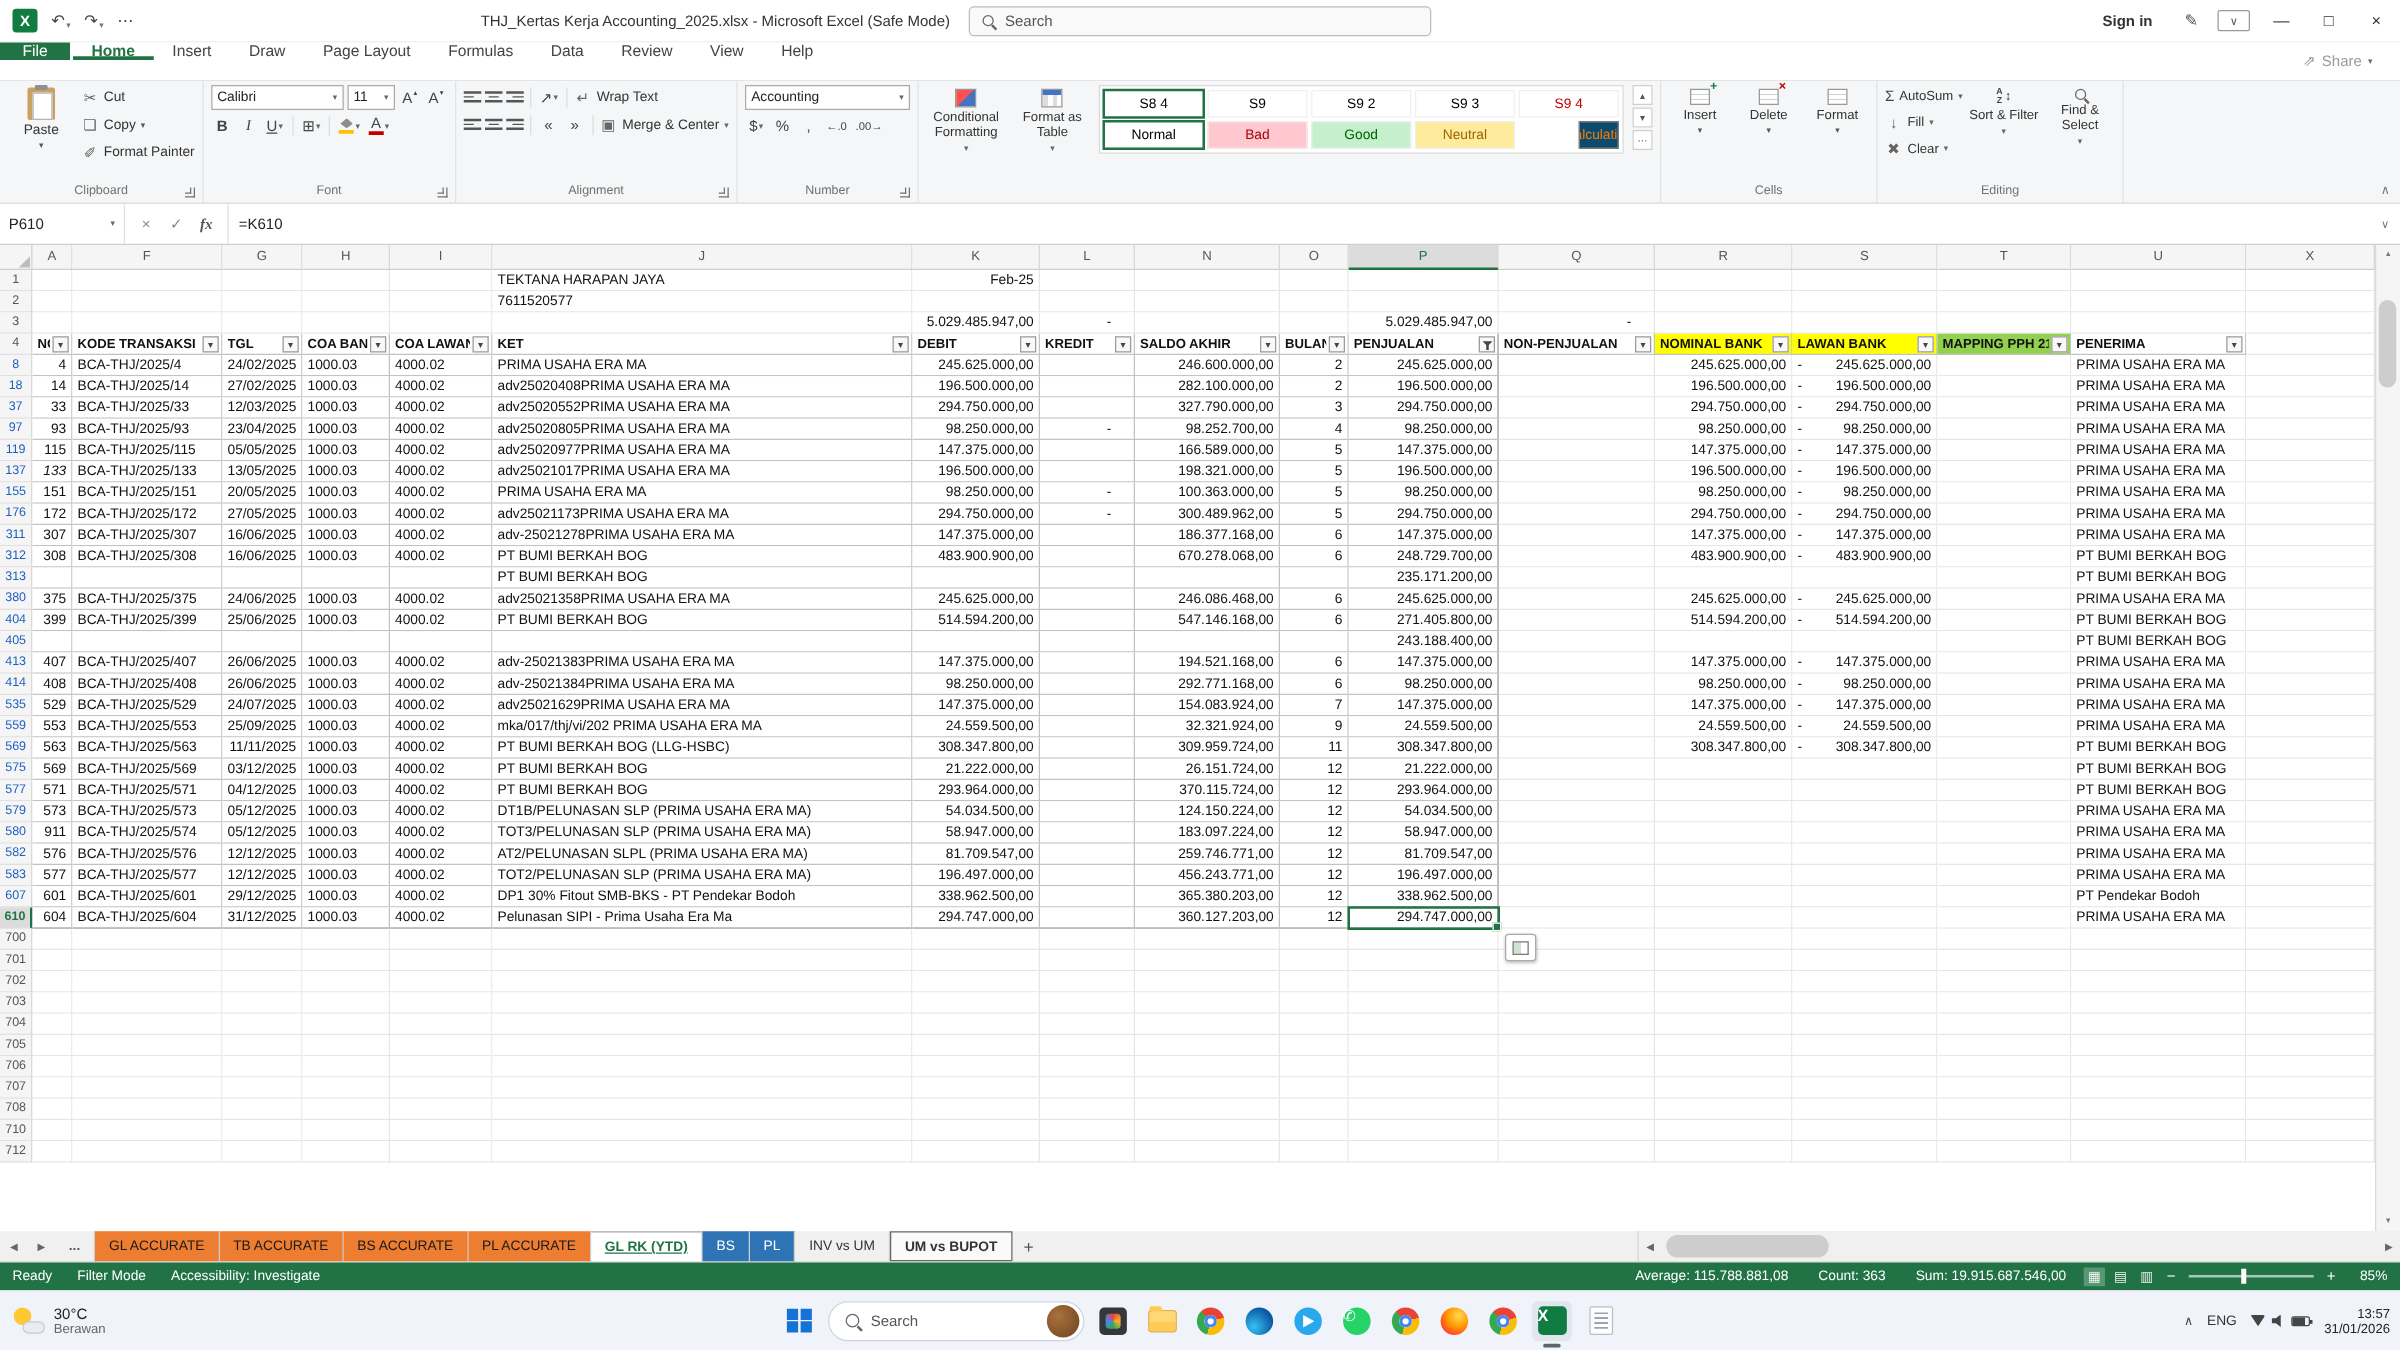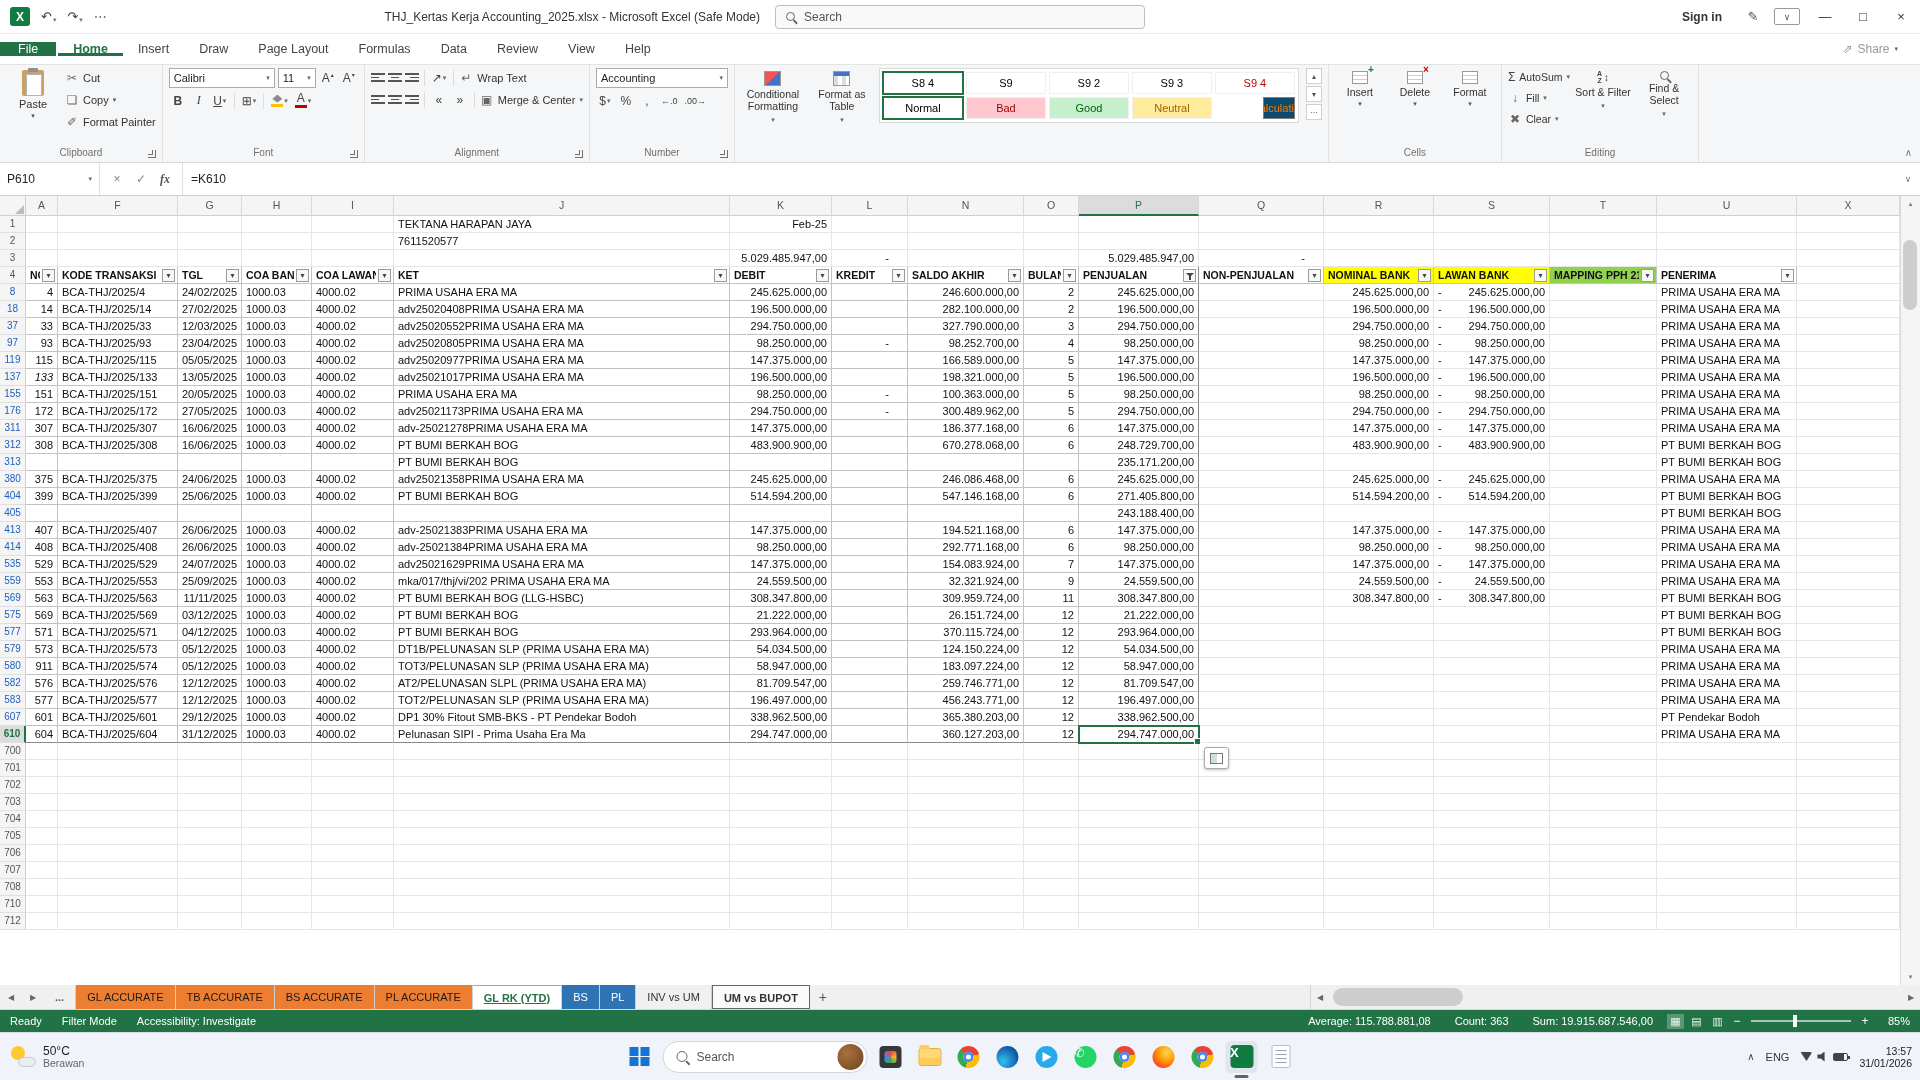--- a/index.html
+++ b/index.html
@@ -225,21 +225,21 @@
       <span class="signin">Sign in</span>
       <span class="t-ic">✎</span>
       <span class="t-box">∨</span>
       <span class="wbtn">—</span>
       <span class="wbtn">□</span>
       <span class="wbtn">×</span>
     </div>
   </div>
 
   <div class="tabrow">
-    <div id="ribbon-tabs" style="display:flex;align-items:center">
+    <div id="ribbon-tabs" style="display:flex;align-items:flex-start">
         <div class="rtab file">File</div>
         <div class="rtab active">Home</div>
         <div class="rtab">Insert</div>
         <div class="rtab">Draw</div>
         <div class="rtab">Page Layout</div>
         <div class="rtab">Formulas</div>
         <div class="rtab">Data</div>
         <div class="rtab">Review</div>
         <div class="rtab">View</div>
         <div class="rtab">Help</div>
@@ -1553,21 +1553,21 @@
     </div>
   </div>
 
   <div class="taskbar">
     <div class="weather">
       <span class="w-ic">
           <i class="sun"></i>
           <i class="cloud"></i>
         </span>
       <span class="w-tx">
-          <b>50°C</b>
+          <b>30°C</b>
           <em>Berawan</em>
         </span>
     </div>
     <div class="tb-center">
       <div class="tb-app">
           <span class="winlogo">
             <i></i>
             <i></i>
             <i></i>
             <i></i>

